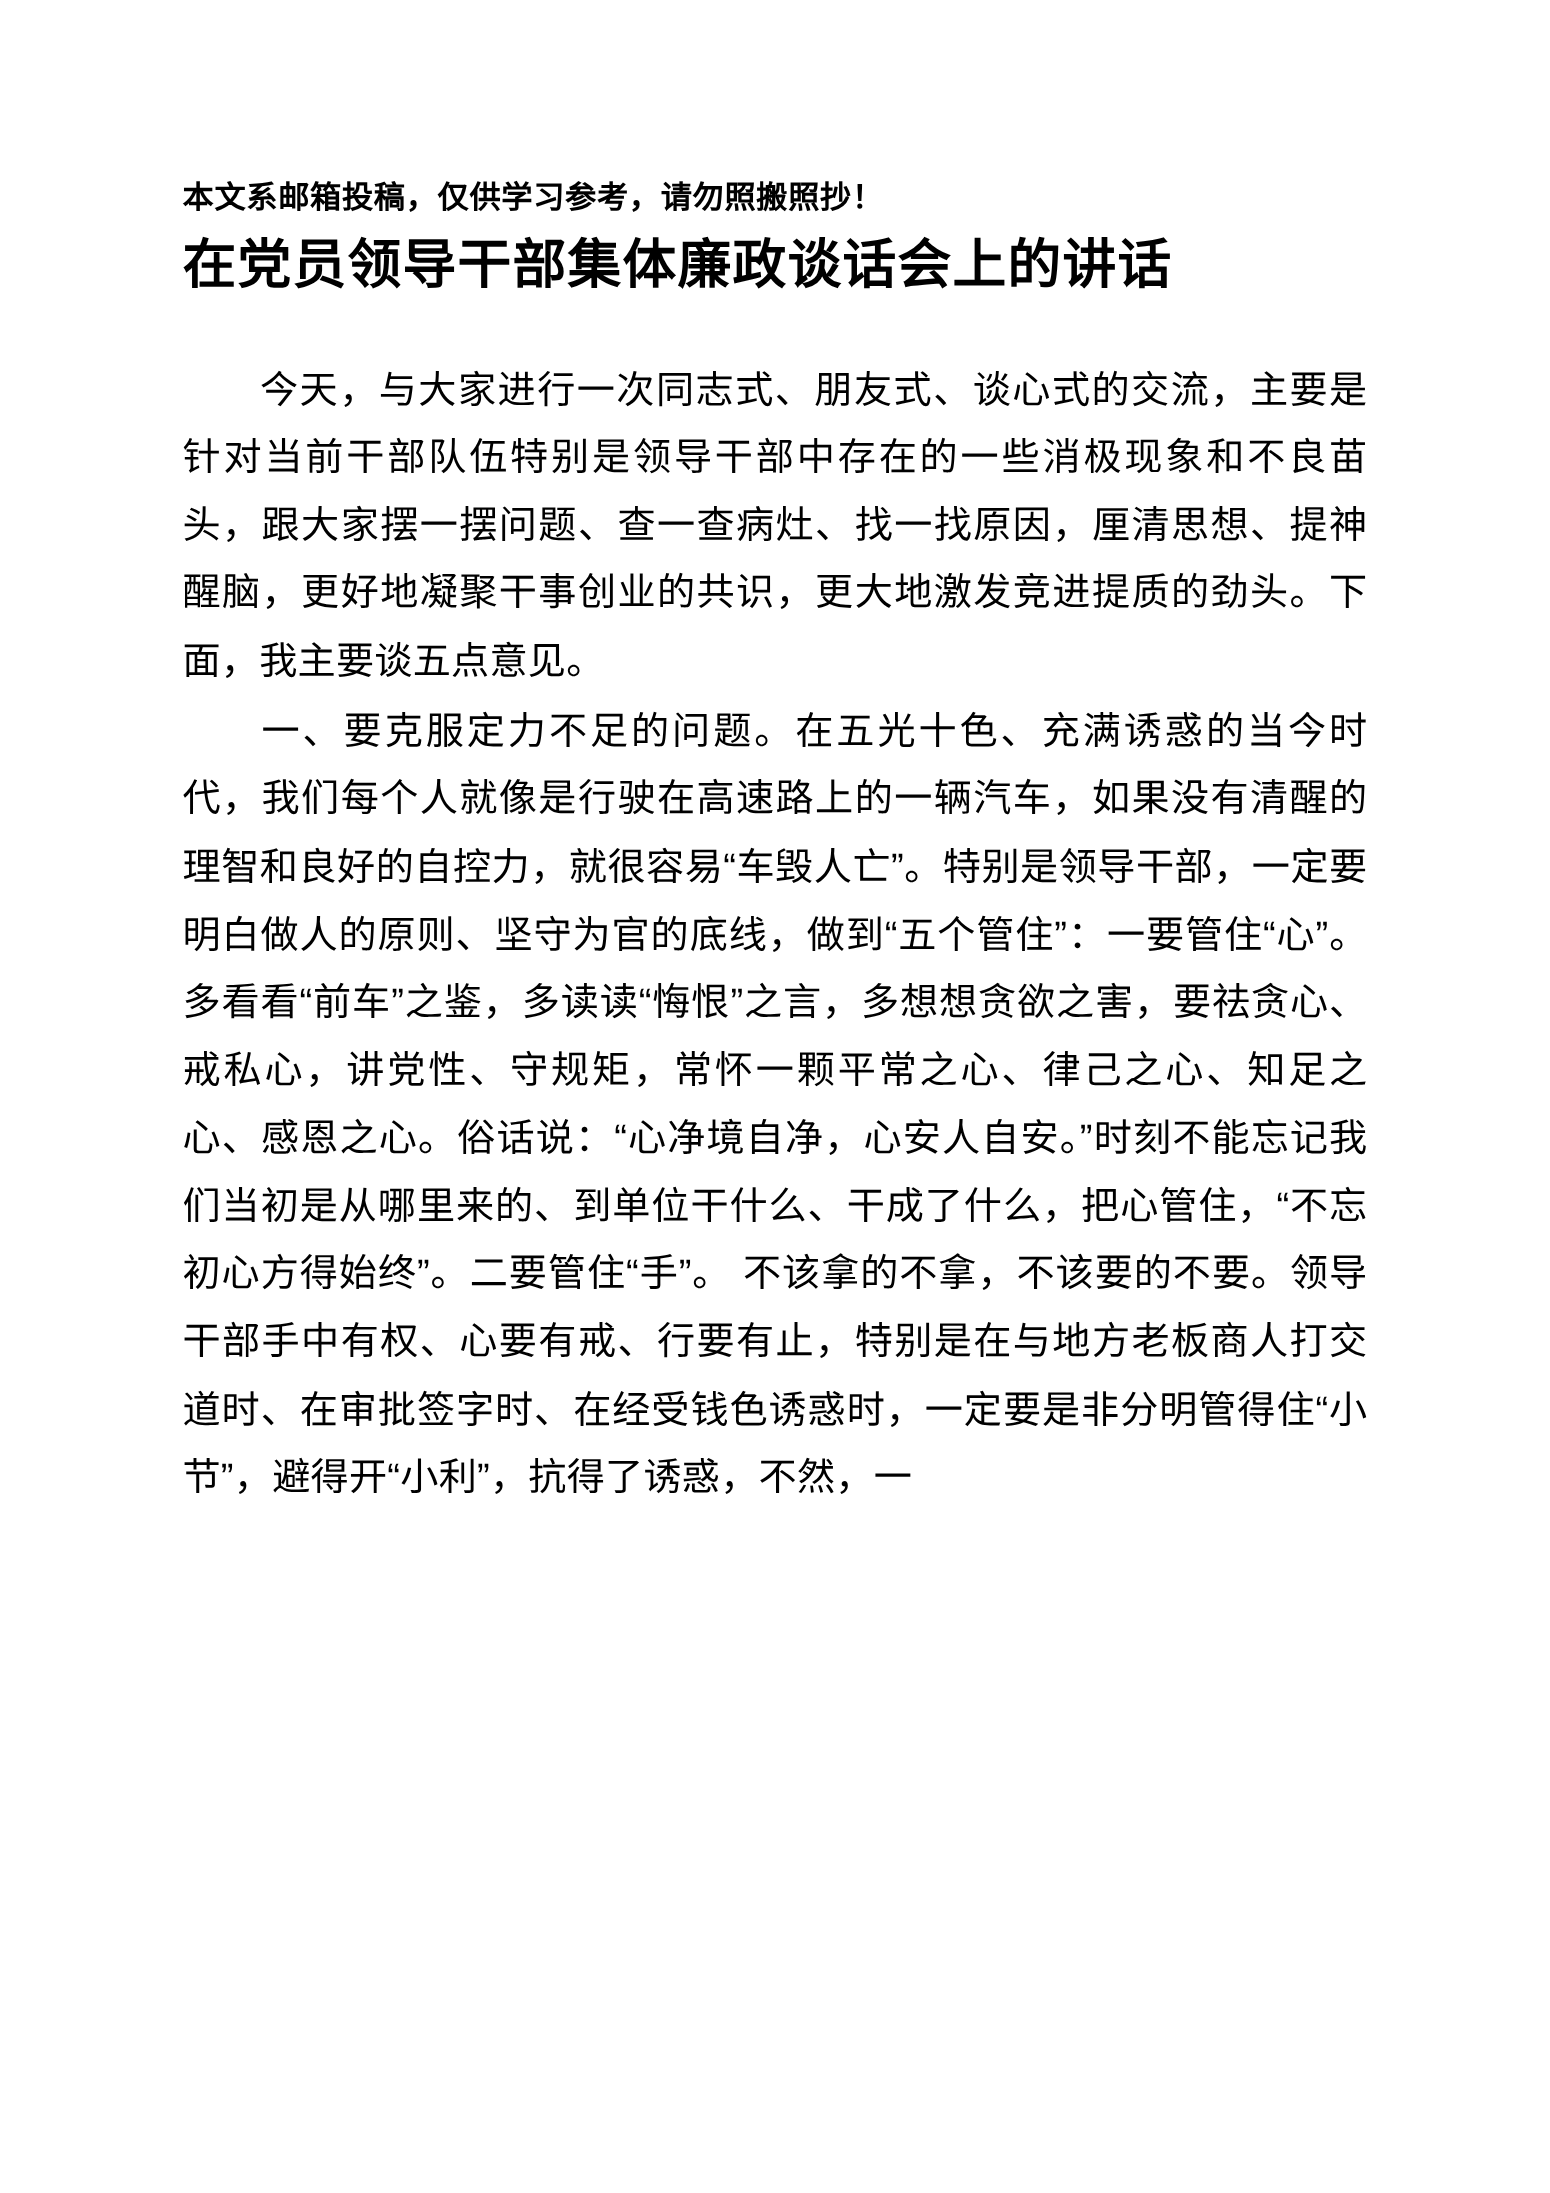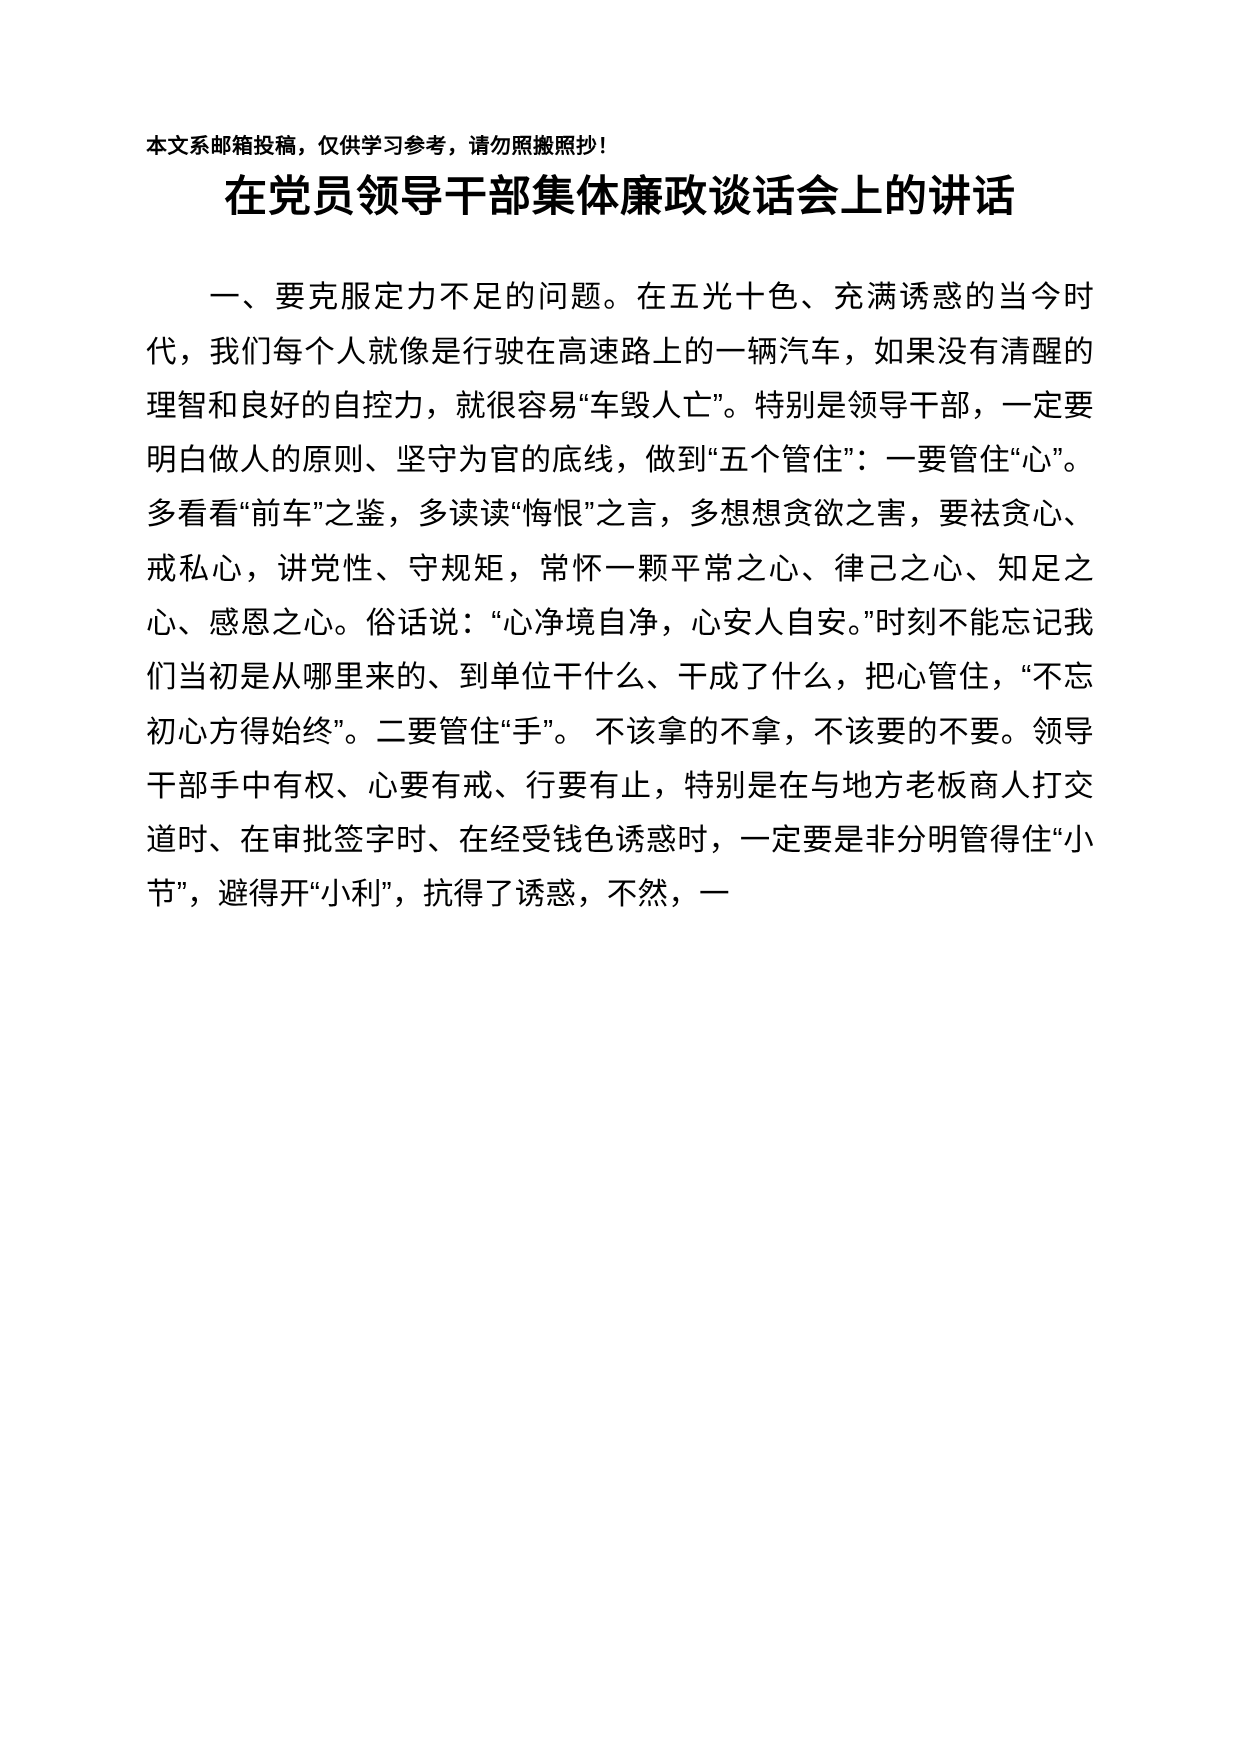--- a/index.html
+++ b/index.html
@@ -16,31 +16,30 @@
     overflow: hidden;
   }
   .page {
     width: 1240px;
     height: 1754px;
     box-sizing: border-box;
     padding: 132px 146px 60px 146px;
     position: relative;
   }
   .notice {
-    font-size: 21px;
+    font-size: 25px;
     font-weight: bold;
     letter-spacing: 0.5px;
     line-height: 1.3;
-    margin: 0 0 8px 0;
+    margin: 10px 0 8px 0;
     white-space: nowrap;
   }
   .doc-title {
     font-size: 43px;
     font-weight: bold;
-    text-align: center;
     line-height: 1.35;
     margin: 8px 0 44px 0;
     letter-spacing: 1px;
   }
   .body-text {
     font-size: 30.5px;
     line-height: 1.78;
     text-align: justify;
     text-justify: inter-ideograph;
     margin: 0 0 2px 0;
@@ -57,16 +56,17 @@
 </head>
 <body>
 
 <div class="page">
 
   <div class="notice">本文系邮箱投稿，仅供学习参考，请勿照搬照抄！</div>
 
   <h1 class="doc-title">在党员领导干部集体廉政谈话会上的讲话</h1>
 
   <div id="body-container">
+      <p class="body-text"><span class="indent"></span><span>今天，与大家进行一次同志式、朋友式、谈心式的交流，主要是针对当前干部队伍特别是领导干部中存在的一些消极现象和不良苗头，跟大家摆一摆问题、查一查病灶、找一找原因，厘清思想、提神醒脑，更好地凝聚干事创业的共识，更大地激发竞进提质的劲头。下面，我主要谈五点意见。</span></p>
       <p class="body-text"><span class="indent"></span><span class="b">一、要克服定力不足的问题。</span><span>在五光十色、充满诱惑的当今时代，我们每个人就像是行驶在高速路上的一辆汽车，如果没有清醒的理智和良好的自控力，就很容易“车毁人亡”。特别是领导干部，一定要明白做人的原则、坚守为官的底线，做到“五个管住”：</span><span class="b">一要管住“心”。</span><span>多看看“前车”之鉴，多读读“悔恨”之言，多想想贪欲之害，要祛贪心、戒私心，讲党性、守规矩，常怀一颗平常之心、律己之心、知足之心、感恩之心。俗话说：“心净境自净，心安人自安。”时刻不能忘记我们当初是从哪里来的、到单位干什么、干成了什么，把心管住，“不忘初心方得始终”。</span><span class="b">二要管住“手”。</span><span> 不该拿的不拿，不该要的不要。领导干部手中有权、心要有戒、行要有止，特别是在与地方老板商人打交道时、在审批签字时、在经受钱色诱惑时，一定要是非分明管得住“小节”，避得开“小利”，抗得了诱惑，不然，一</span></p>
     </div>
 
 </div>
 
 </body></html>

